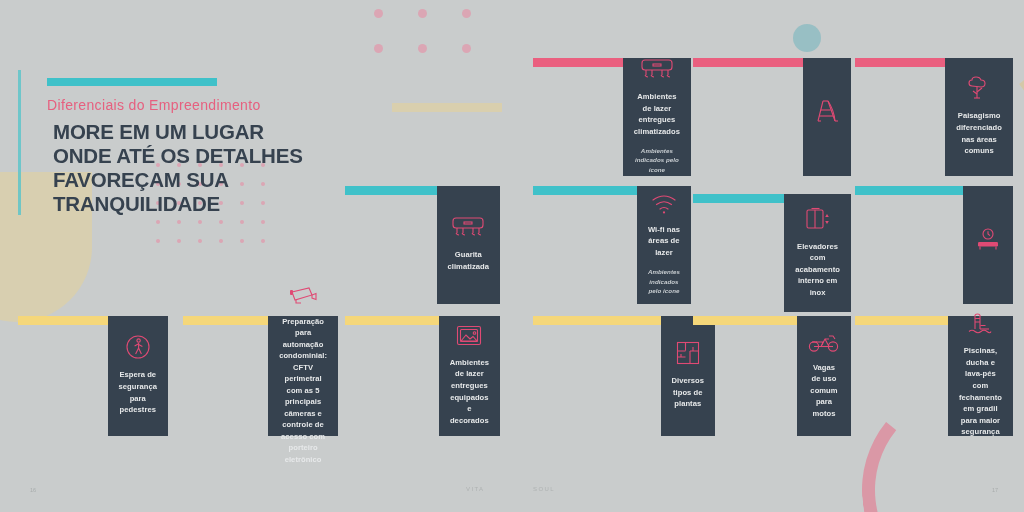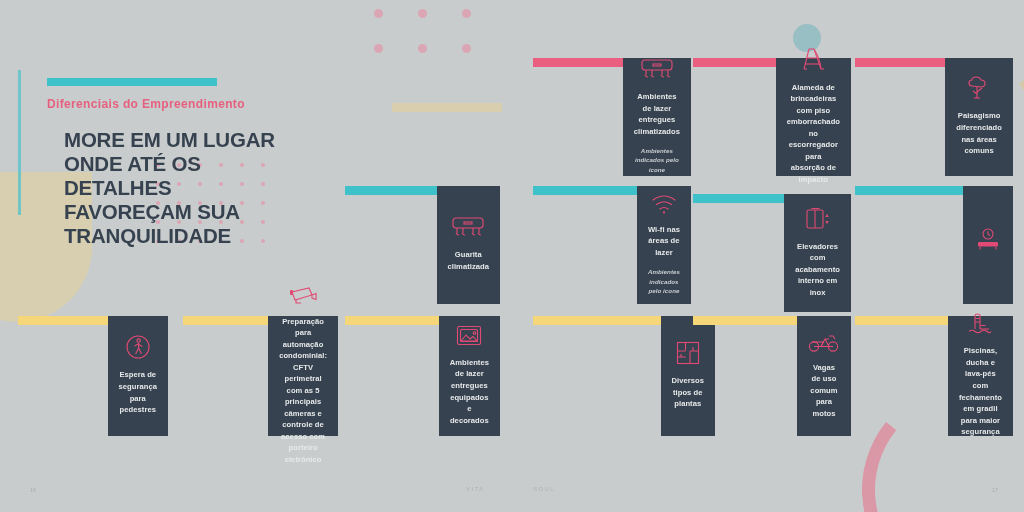--- a/index.html
+++ b/index.html
@@ -42,26 +42,26 @@
   .tan-bar-top{
     left:392px;top:103px;width:110px;height:9px;background:#d9cfae;
   }
   .dotgrid{position:absolute;display:grid;pointer-events:none;}
   .dotgrid i{display:block;border-radius:50%;background:#dba6b4;}
 
   
   .head{position:absolute;left:47px;top:78px;width:275px;}
   .head .rule{width:170px;height:8px;background:#3fc1c9;margin-bottom:11px;}
   .kicker{
-    color:#e6607f;font-size:12px;font-weight:bold;letter-spacing:.35px;
+    color:#e6607f;font-size:14px;font-weight:normal;letter-spacing:.35px;
     margin:0 0 7px 0;
   }
   .title{
     color:#36424f;font-weight:bold;font-size:20.5px;line-height:1.17;
-    letter-spacing:-.2px;margin:17px;
+    letter-spacing:-.2px;margin:6px;
   }
 
   
   .card{position:absolute;display:flex;flex-direction:row;font-weight:bold;}
   .card .bar{height:9px;width:100%;}
   .card .body{
     flex:1;background:#36424f;
     display:flex;flex-direction:column;align-items:center;justify-content:center;
     padding:8px 11px 10px;box-sizing:border-box;text-align:center;
   }
@@ -167,21 +167,20 @@
             <svg width="26" height="26" viewBox="0 0 26 26" fill="none" stroke="#e04a74" stroke-width="1.1">
               <path d="M9 2 L4 22 M14 2 L21 22"></path>
               <path d="M9 2 L14 2"></path>
               <path d="M6.6 11 H16.6"></path>
               <path d="M5.2 17 H19"></path>
               <path d="M14 2 q6 9 7 20"></path>
               <path d="M21 22 h3"></path>
               <path d="M4 22 h3"></path>
             </svg>
           </div>
-          <div class="label">Alameda de brincadeiras<br>com piso emborrachado no<br>escorregador para<br>absorção de impacto</div>
         </div>
       </div>
       <div class="card" style="left: 855px; top: 58px; width: 158px; height: 118px; justify-content: space-between;">
         <div class="bar" style="background: rgb(234, 95, 127);"></div>
         <div class="body">
           <div class="ico">
             <svg width="28" height="26" viewBox="0 0 28 26" fill="none" stroke="#e04a74" stroke-width="1.1">
               <path d="M7 11q-3 0-3-3t3-3q0-3 4-3t5 3q4 0 4 3.5T16 12z"></path>
               <path d="M12 12v11"></path>
               <path d="M12 17l5-4M12 19l-4-3"></path>

